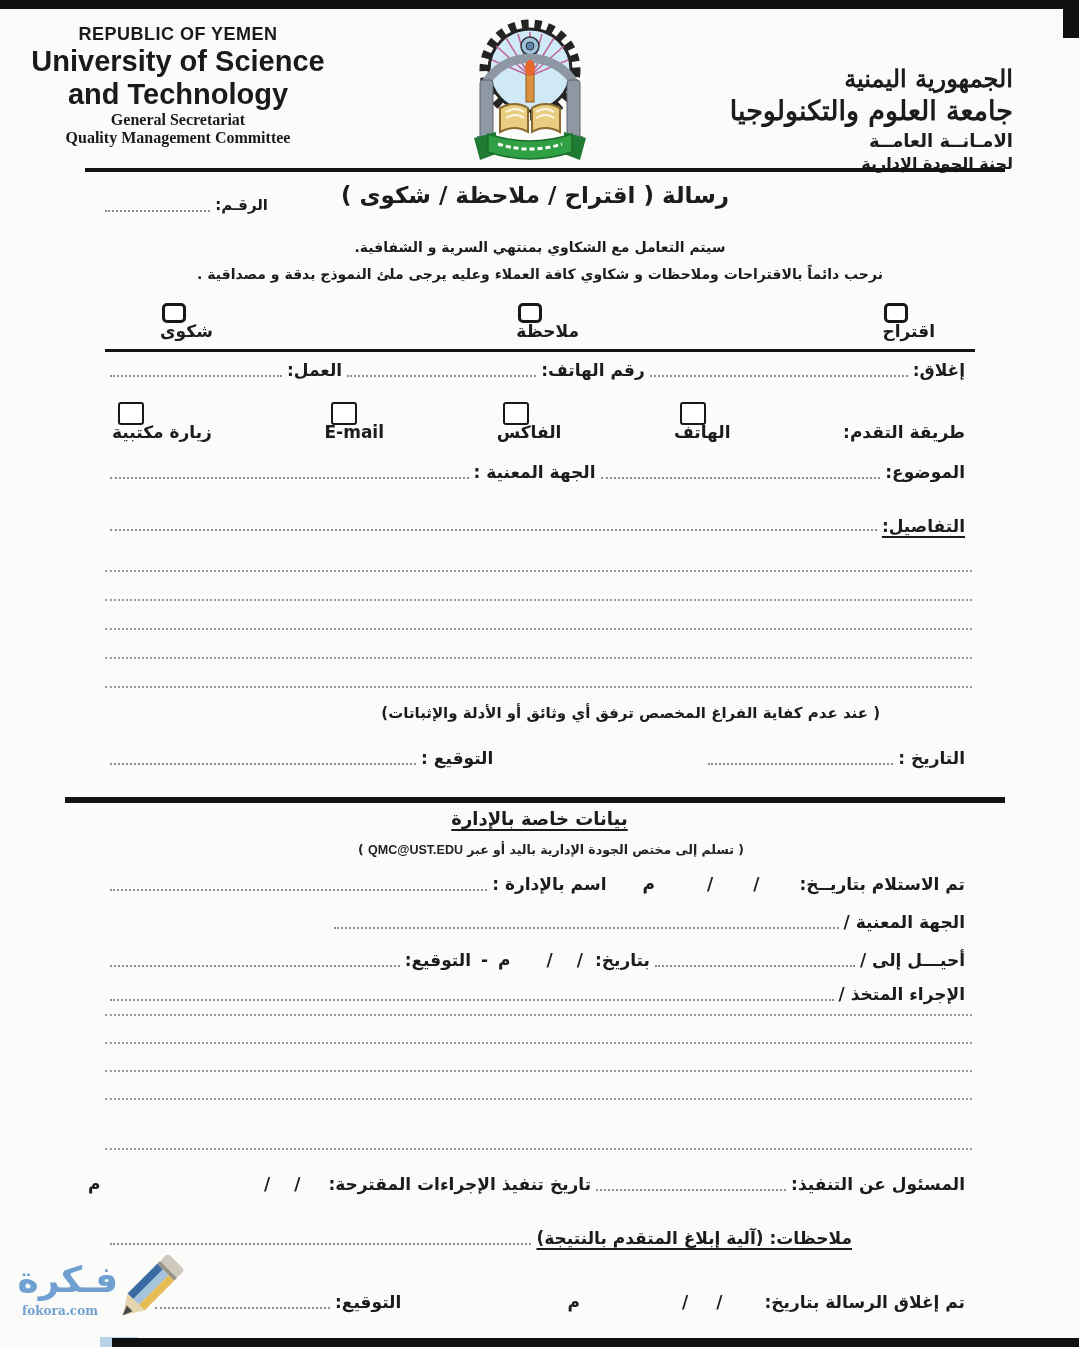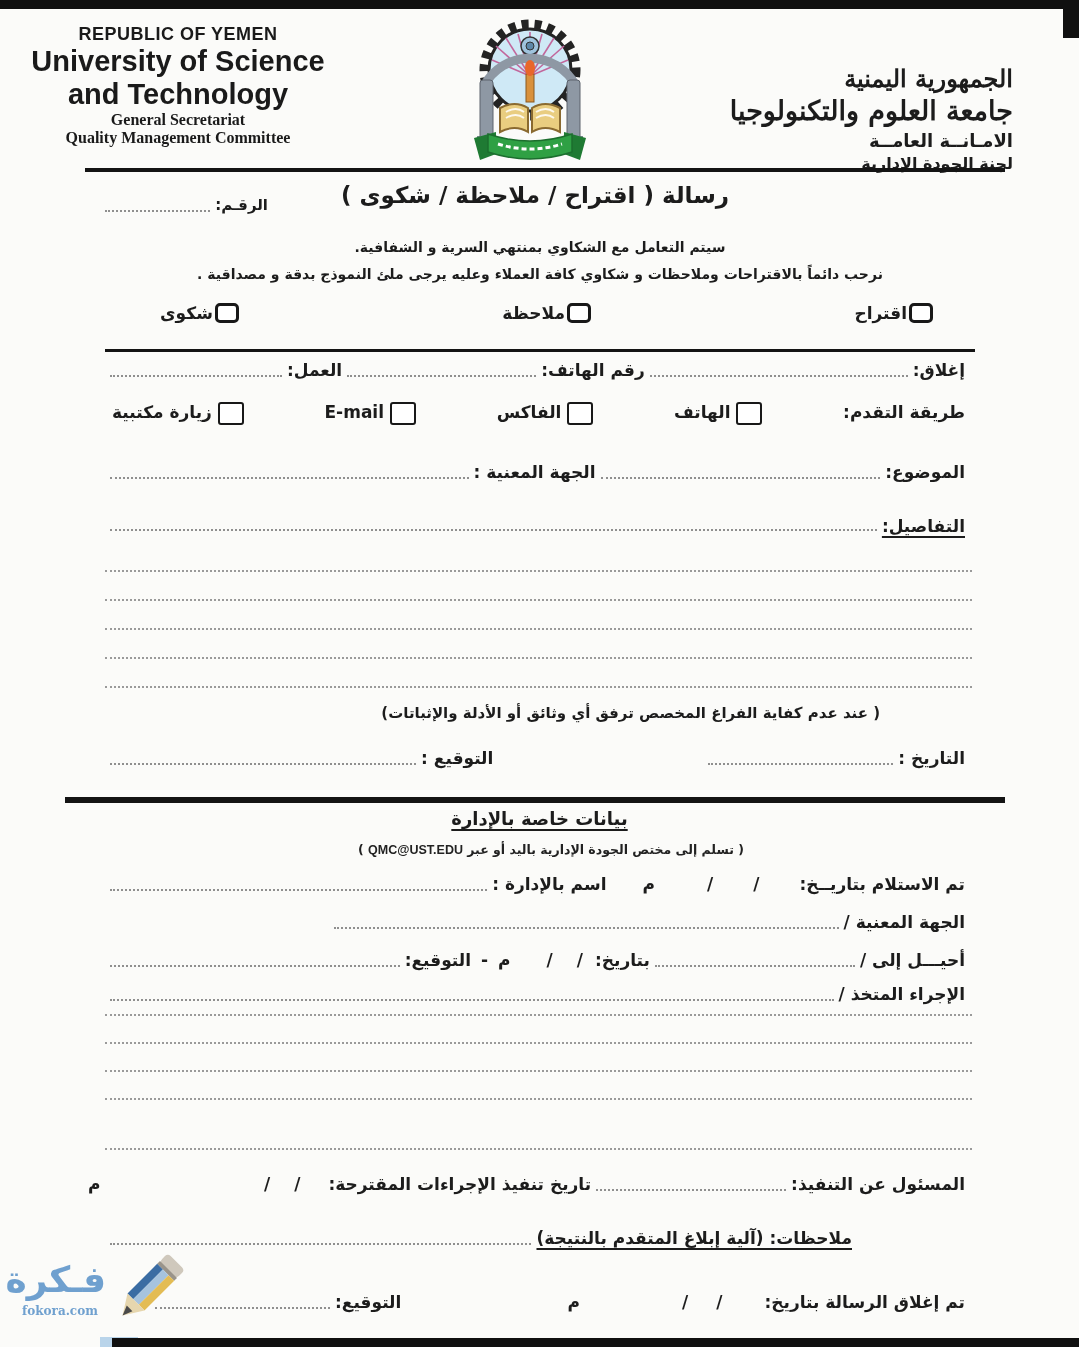--- a/index.html
+++ b/index.html
@@ -46,21 +46,21 @@
 
   .title-row { top:182px; justify-content:center; font-size:23px; }
   .num-block { position:absolute; top:196px; left:100px; width:168px; direction:rtl;
                display:flex; align-items:flex-end; font-weight:bold; font-size:15px; }
   .num-block .dots { border-bottom-width:2px; margin-bottom:2px; }
 
   .intro { position:absolute; top:234px; left:90px; width:900px; text-align:center;
            direction:rtl; font-weight:bold; font-size:14px; line-height:1.95; }
 
   .types-row { top:303px; right:144px; left:160px; justify-content:space-between; }
-  .opt { display:flex; align-items:flex-start; direction:rtl; }
+  .opt { display:flex; align-items:flex-end; direction:rtl;flex-direction:column; }
 
   .name-row { top:360px; }
   .method-row { top:402px; left:112px; justify-content:space-between; }
   .subject-row { top:462px; }
   .details-row { top:516px;align-items:center; }
   .dline { position:absolute; right:107px; left:105px; border-bottom:2.5px dotted #9a9a9a; height:2px; }
   .note-row { top:704px; font-size:15px; }
   .note-row .note-text { margin-right:85px; }
   .datesig-row { top:748px; }
   .admin-title { position:absolute; top:808px; left:0; width:1079px; text-align:center;
@@ -75,21 +75,21 @@
   .responsible-row { top:1174px; left:88px; }
   .notes-row { top:1228px; }
   .notes-row .lbl { margin-right:113px; }
   .close-row { top:1292px; left:150px; }
 
   .slash { margin:0 12px; }
   .era { margin:0 10px; }
 
   
   .wm { position:absolute; left:10px; top:1252px; width:200px; height:90px; }
-  .wm-brand { position:absolute; left:4px; top:10px; width:92px; text-align:left;
+  .wm-brand { position:absolute; left:16px; top:10px; width:92px; text-align:left;
               color:#6fa0cf; font-size:36px; font-weight:bold; direction:rtl; line-height:1; }
   .wm-domain { position:absolute; left:4px; top:52px; width:92px; text-align:center;
                color:#6fa0cf; font-size:12px; font-weight:bold; font-family:"DejaVu Serif", serif; }
   .wm-pencil { position:absolute; left:92px; top:-4px; }
 </style>
 </head>
 <body>
 
 <div class="page">
 

